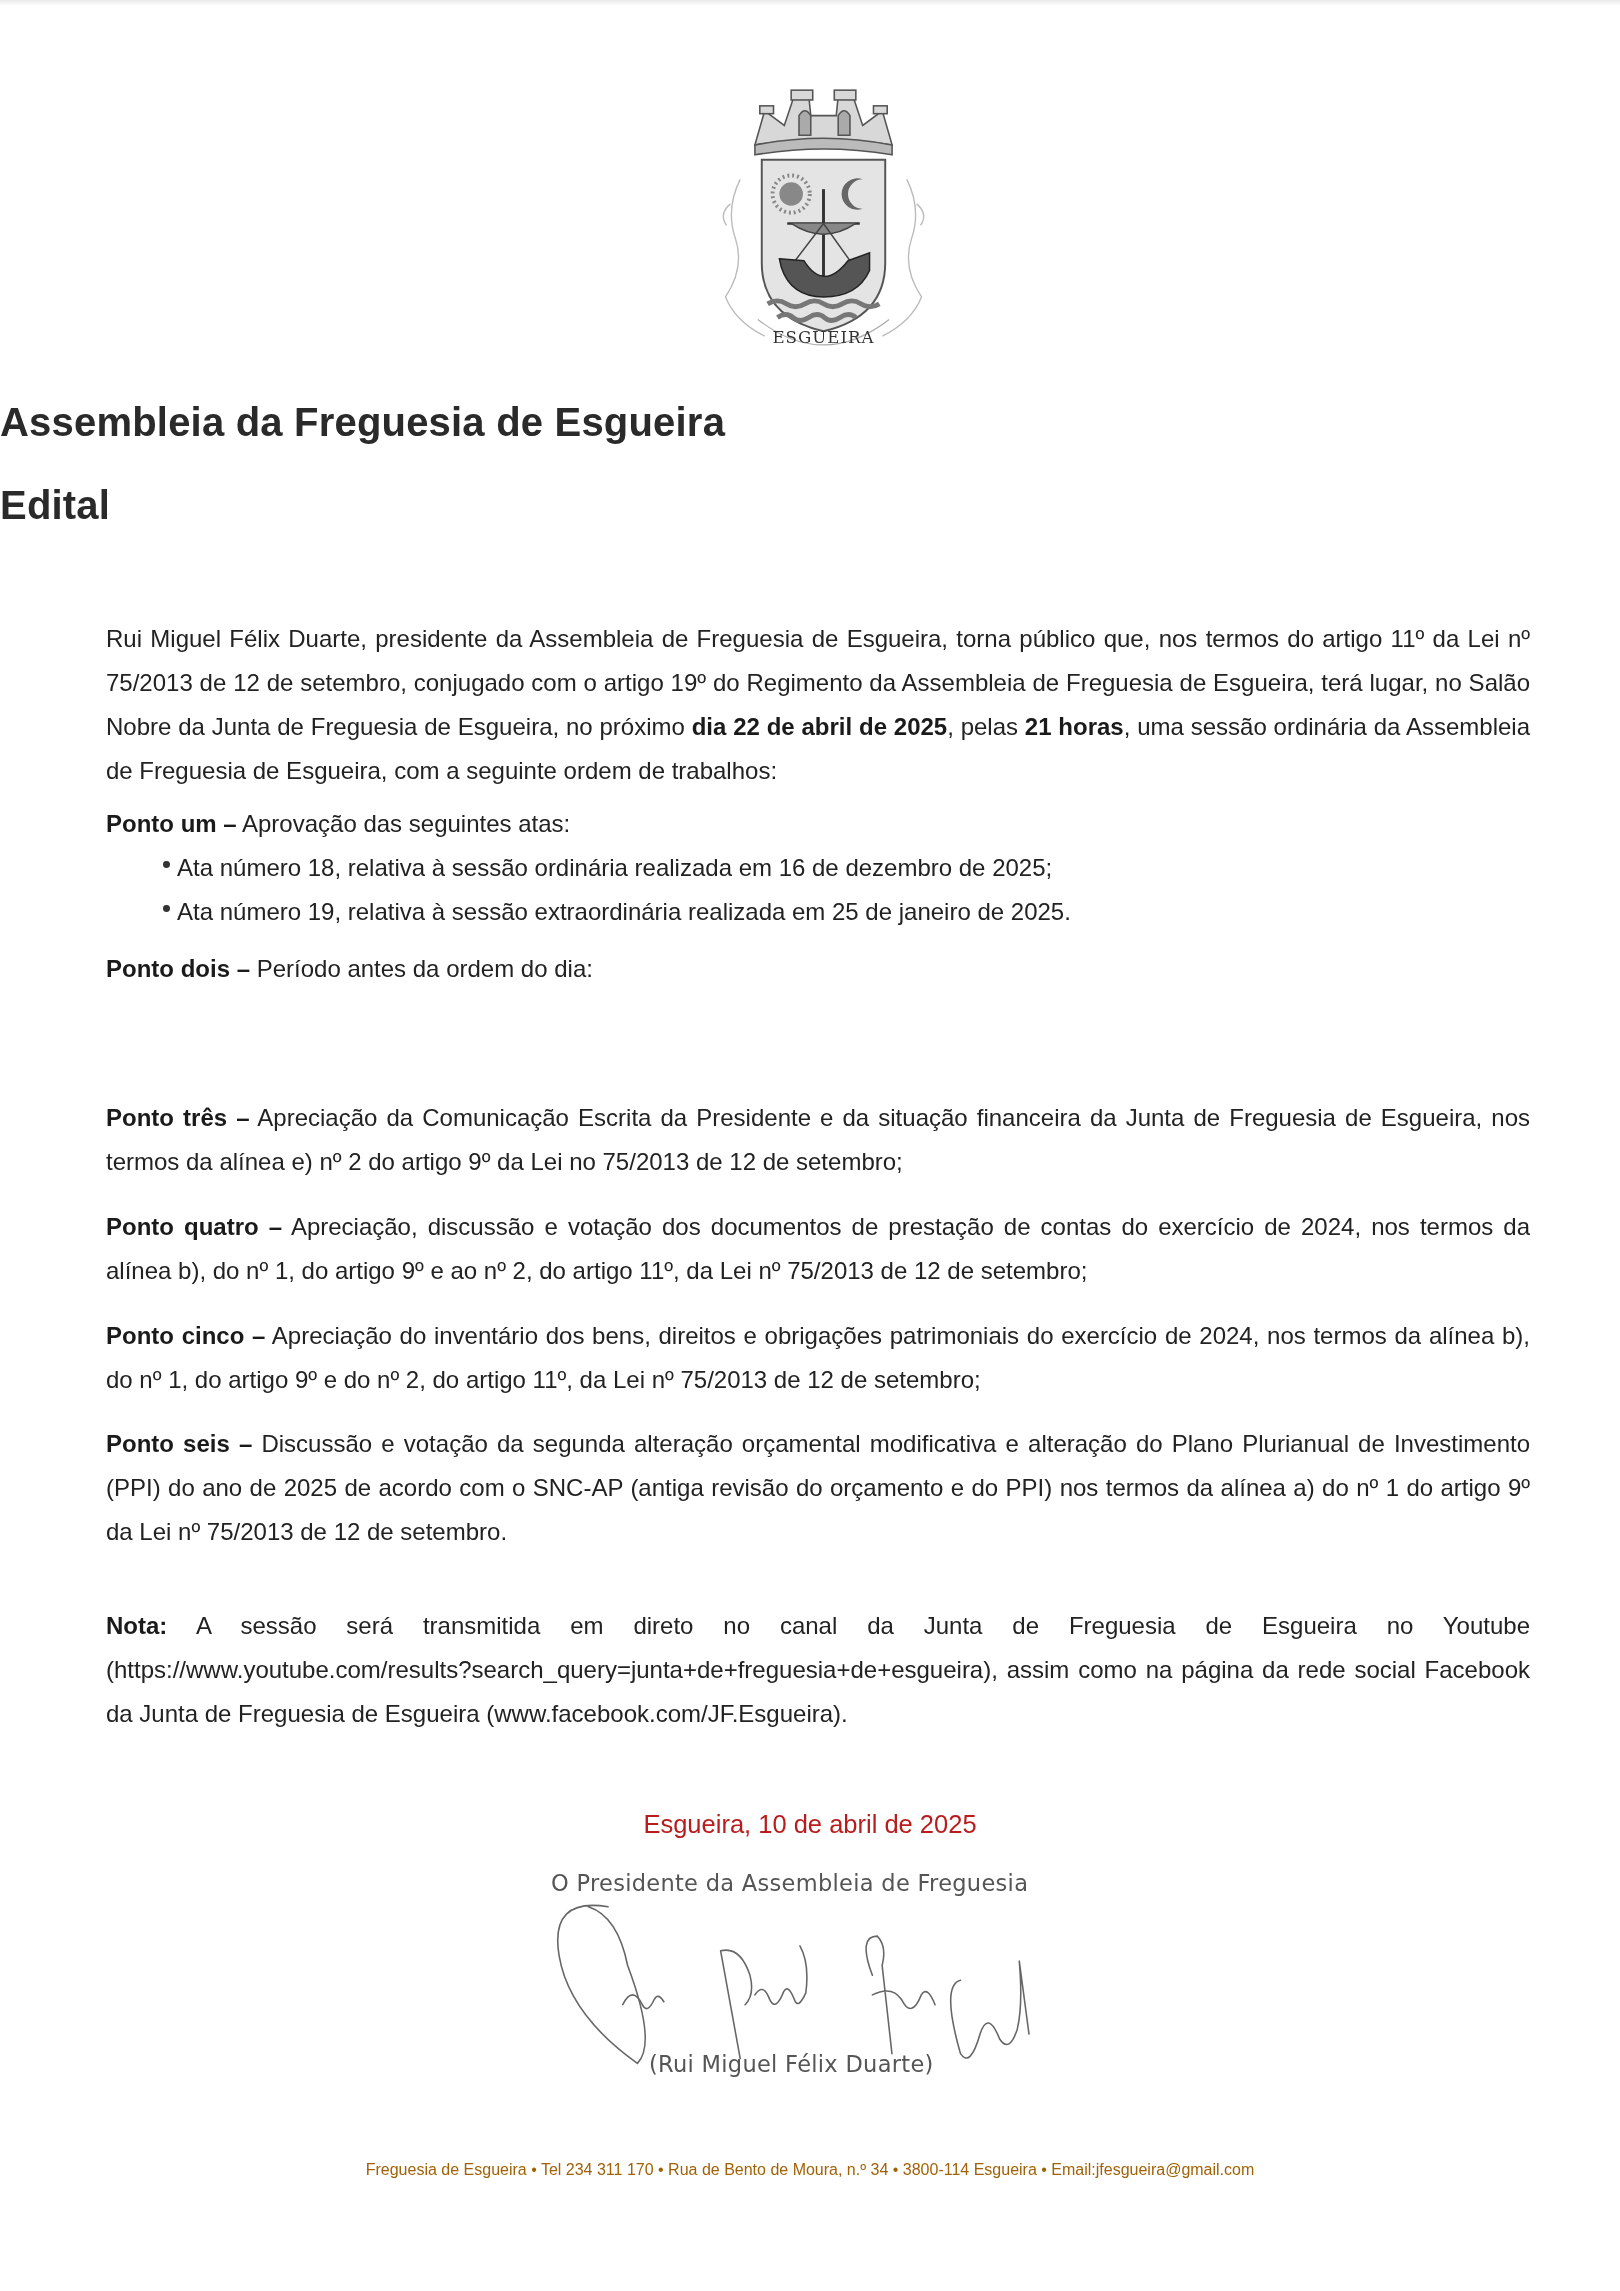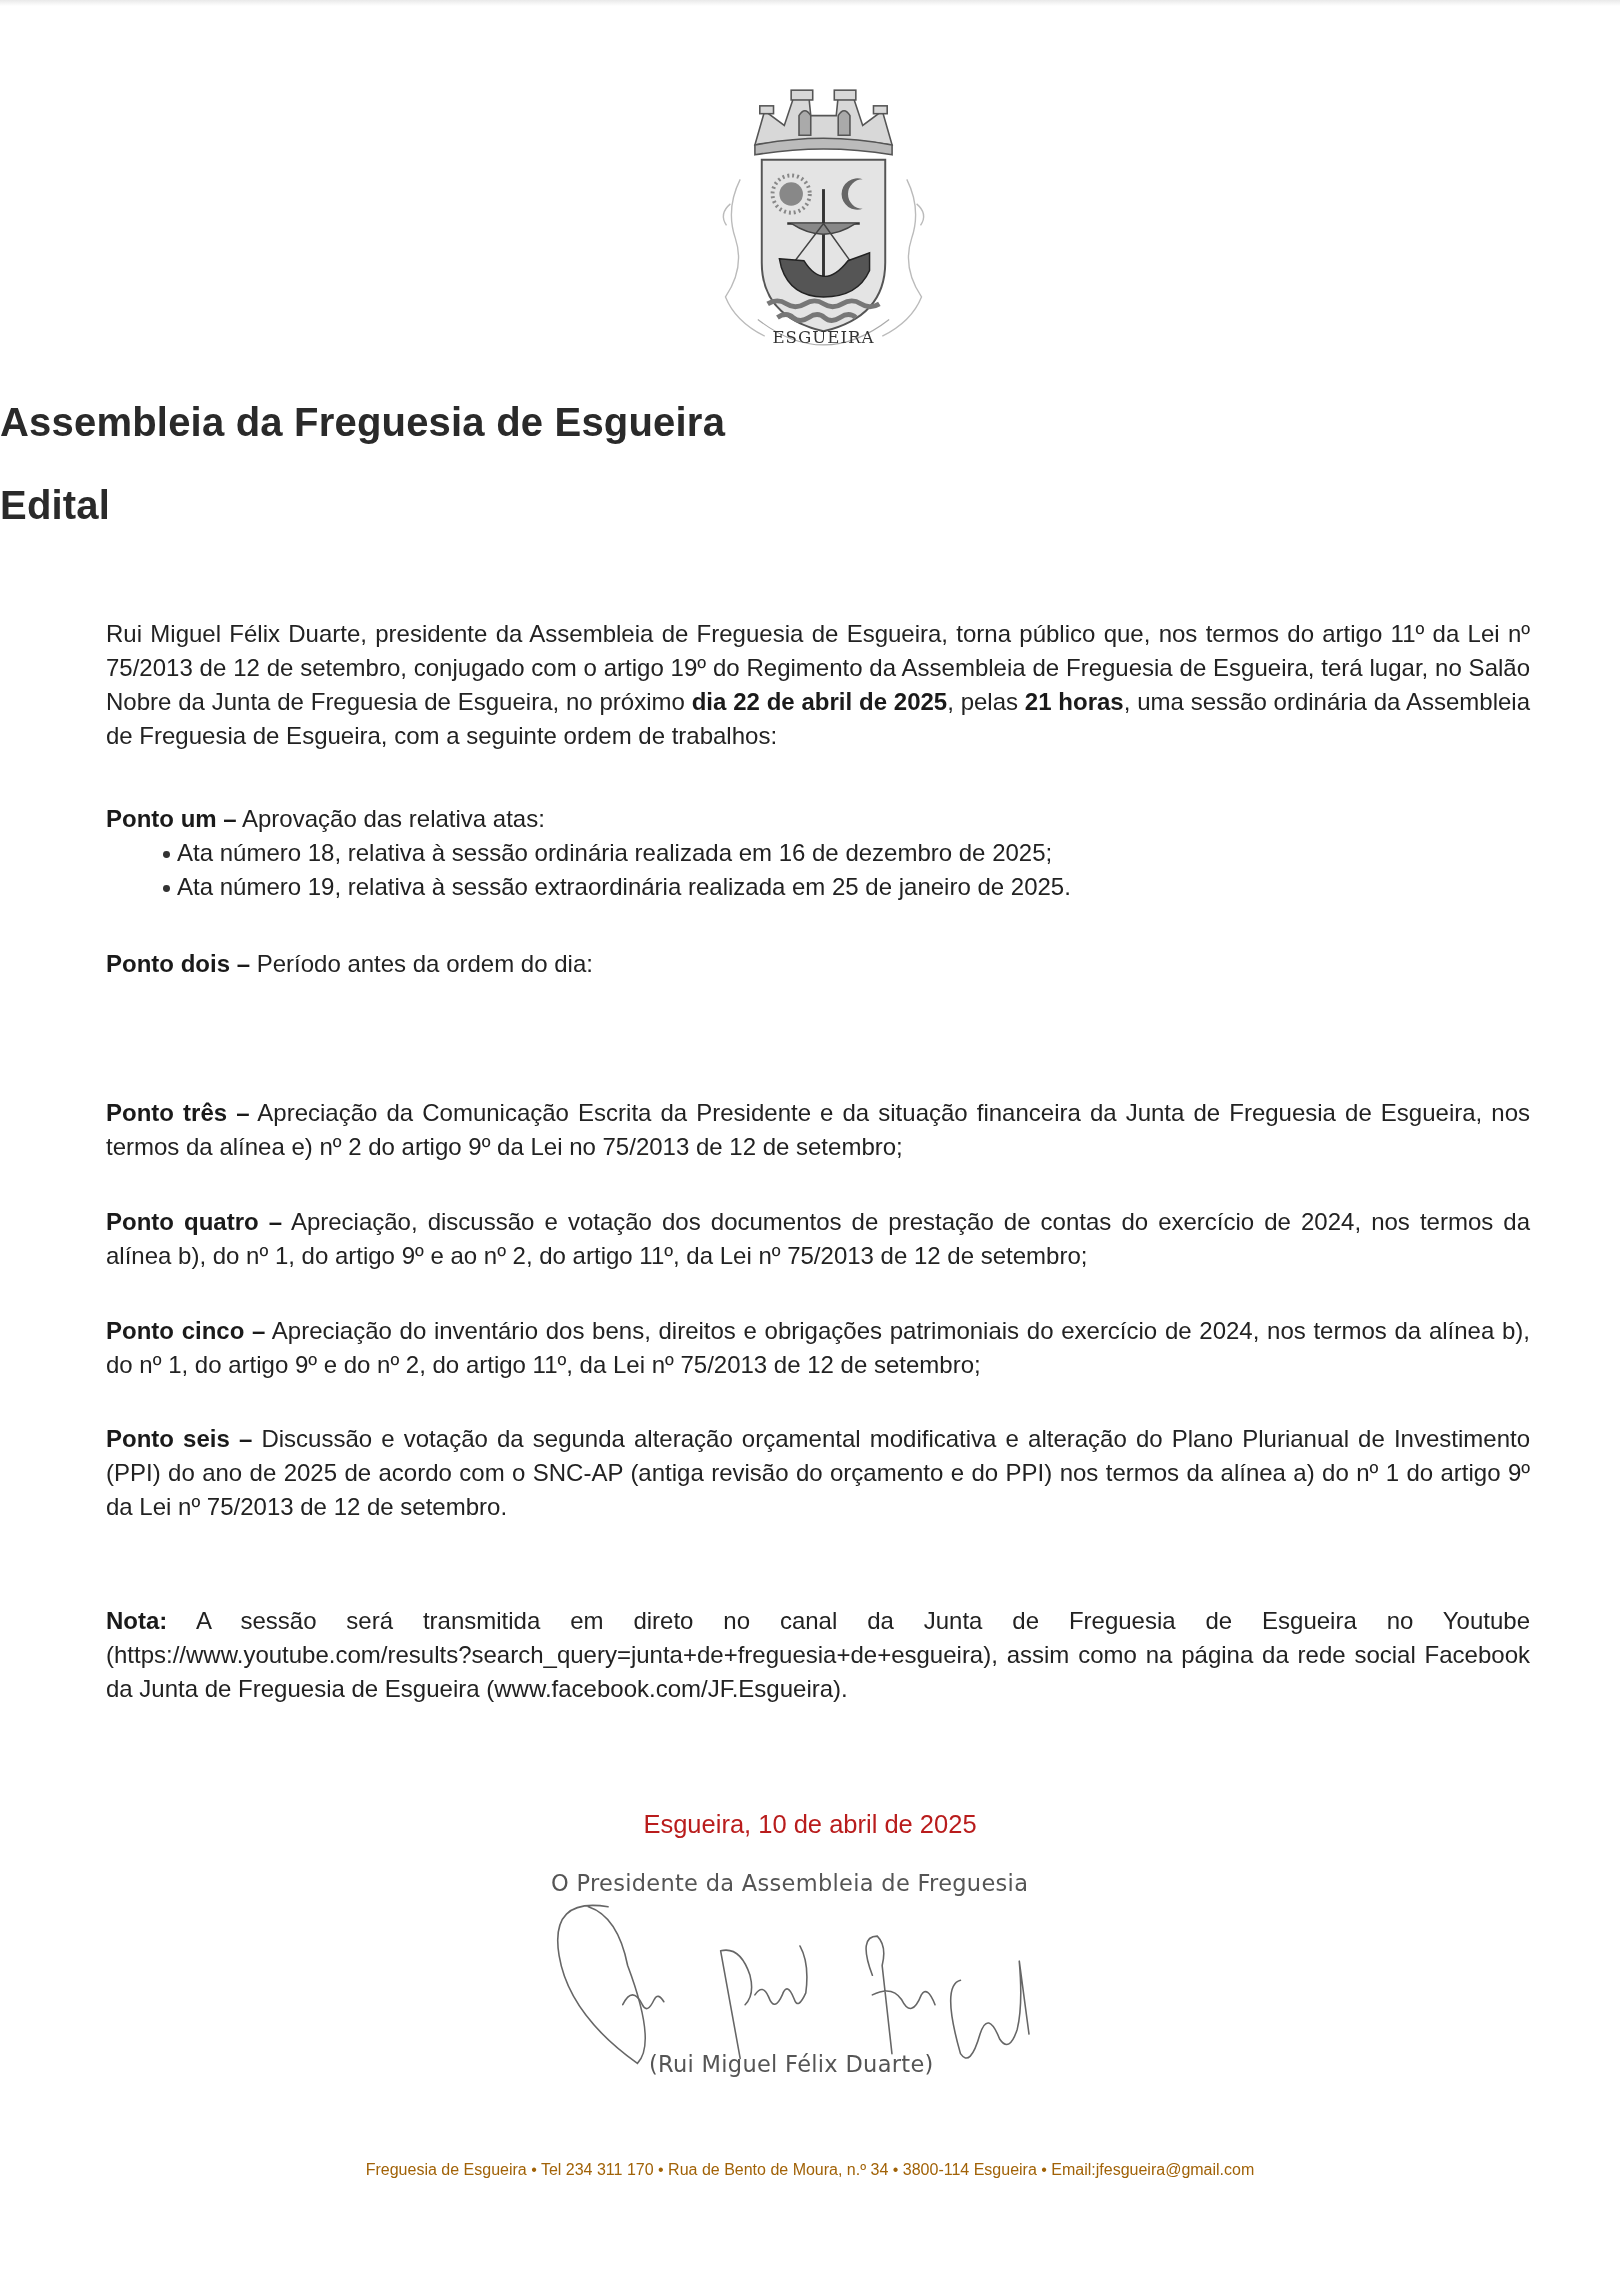--- a/index.html
+++ b/index.html
@@ -2,21 +2,21 @@
 <html><head>
 <meta charset="utf-8">
 <style>
   html, body { margin: 0; padding: 0; background: #ffffff; }
   body { width: 1620px; height: 2292px; position: relative; overflow: hidden; color: #1e1e1e; font-family: "Liberation Sans", sans-serif; }
   .scan-edge { position: absolute; left: 0; top: 0; width: 1620px; height: 5.9px; background: linear-gradient(#e9e9e9, #ffffff); }
   .logo { position: absolute; left: 701px; top: 86px; width: 245px; height: 270px; }
   .title { position: absolute; left: 0; width: 1620px; text-align: left; font-weight: bold; color: #2a2a2a; letter-spacing: 0.2px; }
   .title.main { top: 400px; font-size: 40px; }
   .title.sub { top: 483px; font-size: 40px; }
-  .body-text { position: absolute; left: 106px; width: 1424px; font-size: 24px; line-height: 34px; color: #222; }
+  .body-text { position: absolute; left: 106px; width: 1424px; font-size: 24px; line-height: 44px; color: #222; }
   .justify { text-align: justify; text-align-last: left; }
   .intro { top: 617px; }
   .p1 { top: 802px; }
   .p1 ul { margin: 0; padding: 0; list-style: none; }
   .p1 li { position: relative; padding-left: 71px; }
   .p1 li::before { content: ""; position: absolute; left: 57px; top: 14.7px; width: 6.9px; height: 6.9px; border-radius: 50%; background: #333; }
   .p2 { top: 947px; }
   .p3 { top: 1096px; }
   .p4 { top: 1205px; }
   .p5 { top: 1314px; }
@@ -76,21 +76,21 @@
 </svg>
 
 <div class="title main">Assembleia da Freguesia de Esgueira</div>
 <div class="title sub">Edital</div>
 
 <div class="body-text justify intro">
   <span>Rui Miguel Félix Duarte, presidente da Assembleia de Freguesia de Esgueira, torna público que, nos termos do artigo 11º da Lei nº 75/2013 de 12 de setembro, conjugado com o artigo 19º do Regimento da Assembleia de Freguesia de Esgueira, terá lugar, no Salão Nobre da Junta de Freguesia de Esgueira, no próximo </span><b>dia 22 de abril de 2025</b><span>, pelas </span><b>21 horas</b><span>, uma sessão ordinária da Assembleia de Freguesia de Esgueira, com a seguinte ordem de trabalhos:</span>
 </div>
 
 <div class="body-text p1">
-  <div><b>Ponto um –</b><span> Aprovação das relativa atas:</span></div>
+  <div><b>Ponto um –</b><span> Aprovação das seguintes atas:</span></div>
   <ul>
     <li>Ata número 18, relativa à sessão ordinária realizada em 16 de dezembro de 2025;</li>
     <li>Ata número 19, relativa à sessão extraordinária realizada em 25 de janeiro de 2025.</li>
   </ul>
 </div>
 
 <div class="body-text p2">
   <div><b>Ponto dois –</b><span> Período antes da ordem do dia:</span></div>
 </div>
 

